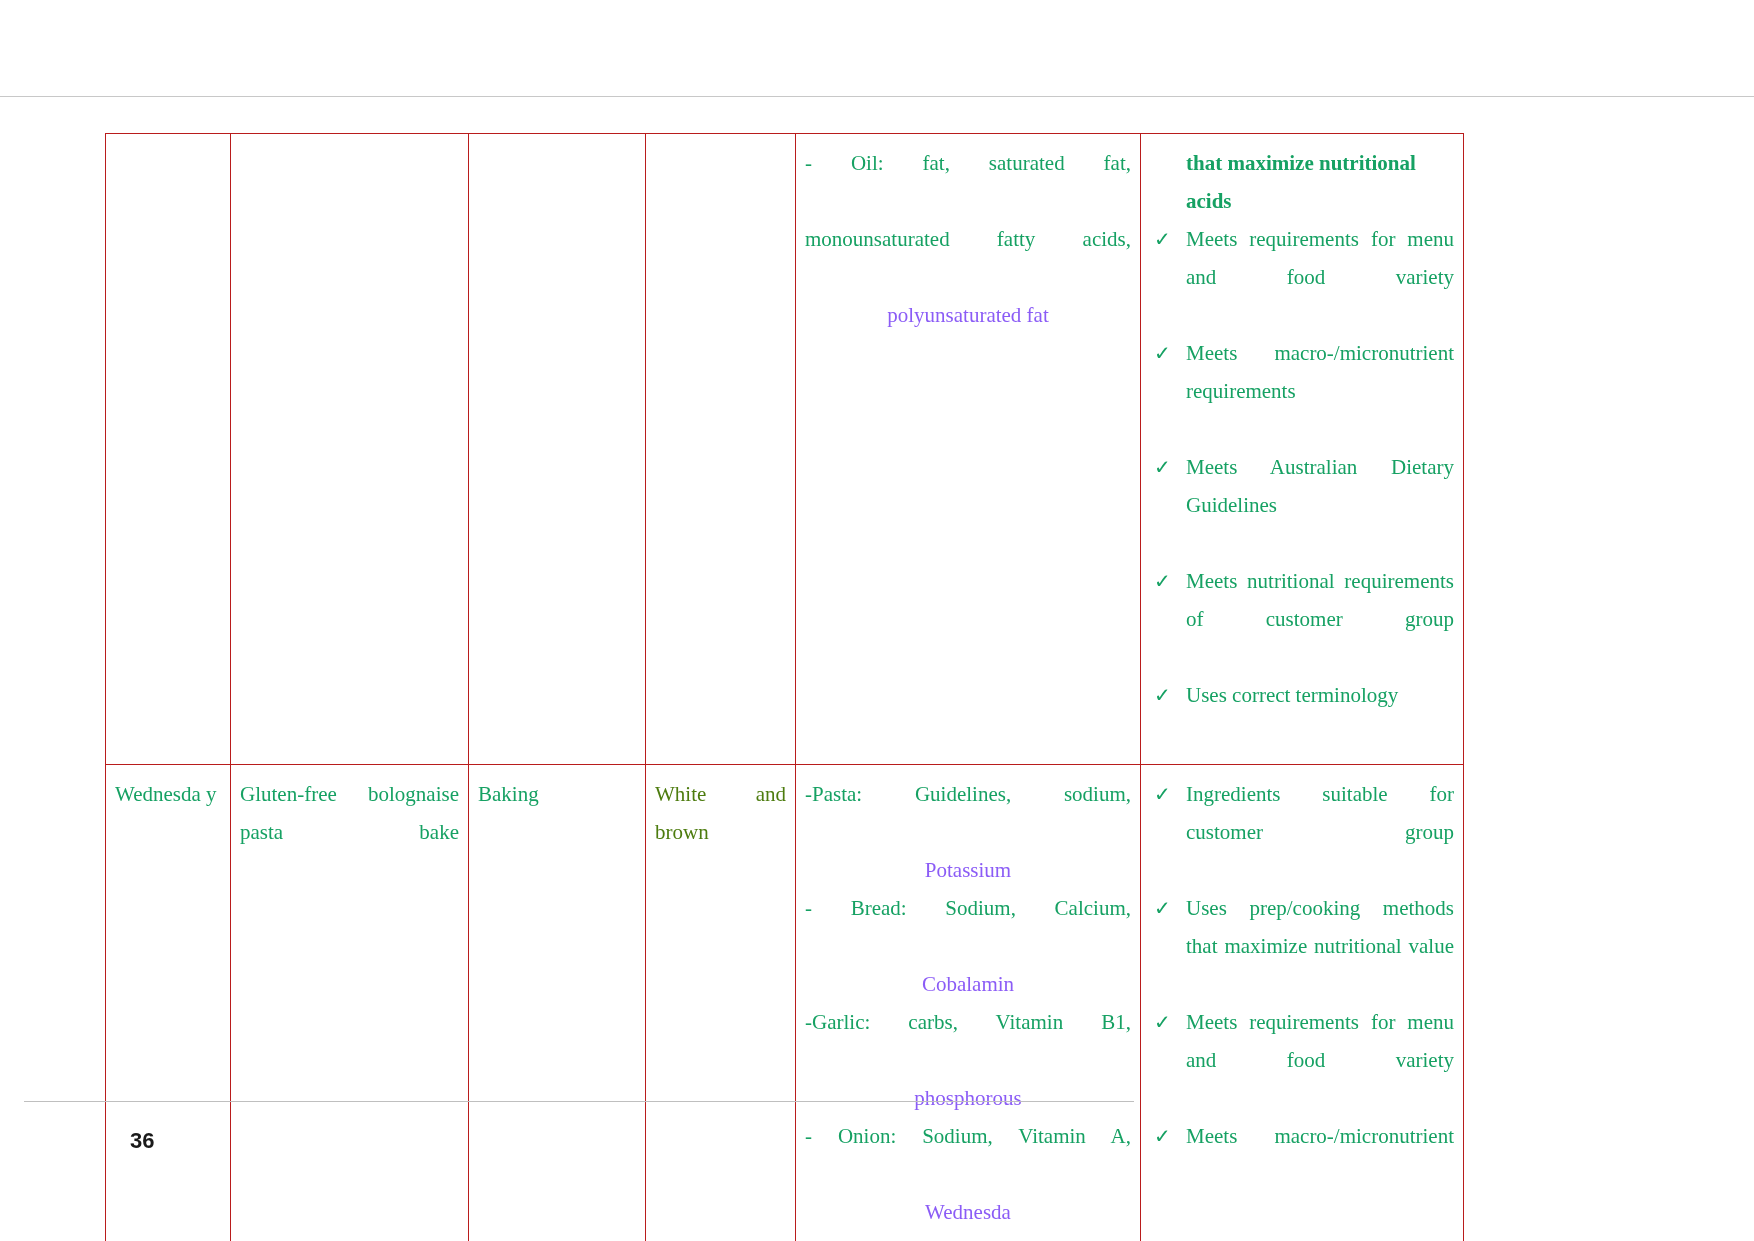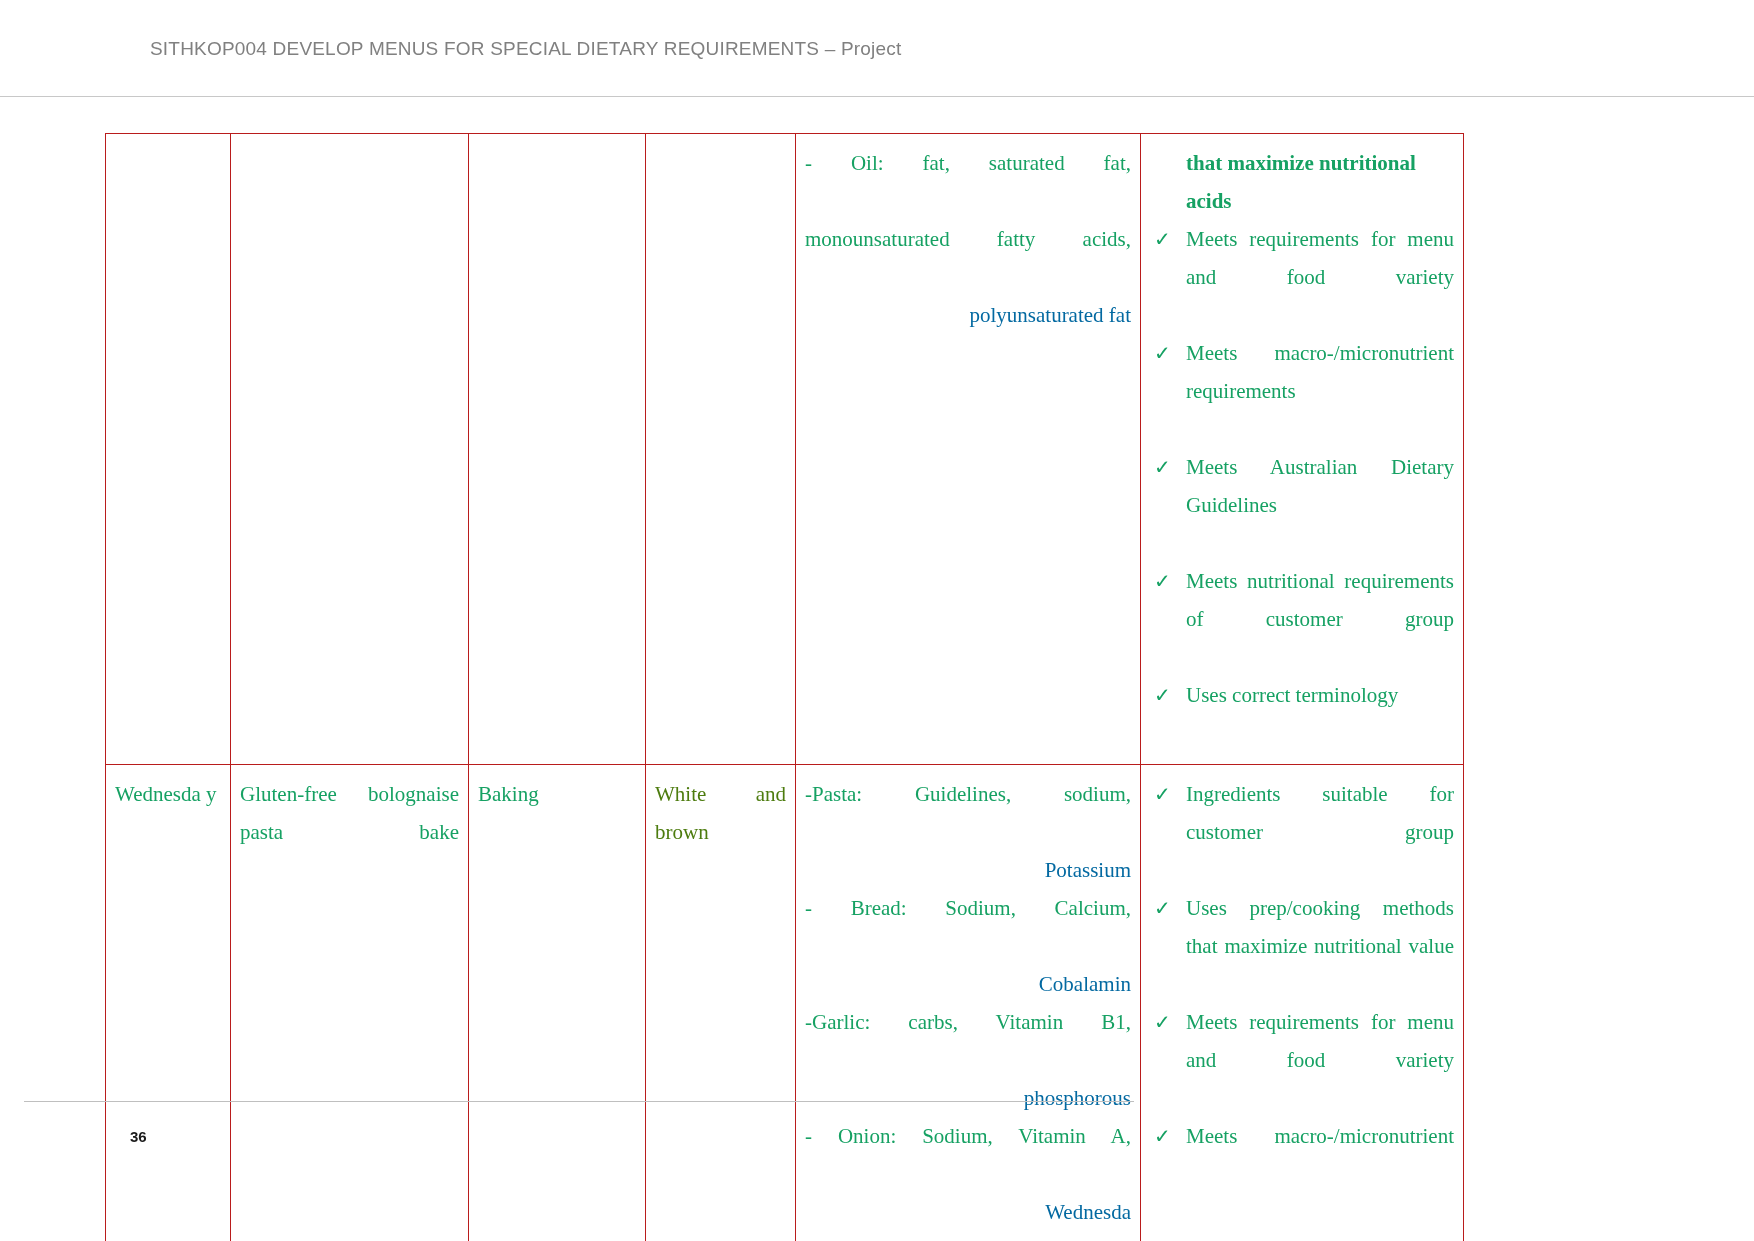--- a/index.html
+++ b/index.html
@@ -113,22 +113,22 @@
     text-align: justify;
     text-justify: inter-word;
     color: #16a163;
   }
   .nutri-line::after {
     content: "";
     display: inline-block;
     width: 100%;
   }
   .nutri-tail {
-    text-align: right;
-    color: #0369a1;
+    text-align: center;
+    color: #8b5cf6;
   }
 
   .bread-line {
     text-align: justify;
     text-justify: inter-word;
     color: #4d7c0f;
   }
   .bread-line::after {
     content: "";
     display: inline-block;
@@ -155,30 +155,29 @@
     top: 1101px;
     width: 1110px;
     height: 1px;
     background: #bfbfbf;
   }
   .page-number {
     position: absolute;
     left: 130px;
     top: 1128px;
     font-family: "Liberation Sans", sans-serif;
-    font-size: 15px;
+    font-size: 22px;
     font-weight: bold;
     color: #1a1a1a;
   }
 </style>
 </head>
 <body>
 
 <div class="page-header">
-  <div class="header-text">SITHKOP004 DEVELOP MENUS FOR SPECIAL DIETARY REQUIREMENTS – Project</div>
   <div class="header-rule"></div>
 </div>
 
 <table class="doc-table">
   <colgroup>
     <col class="col-day">
     <col class="col-dish">
     <col class="col-method">
     <col class="col-bread">
     <col class="col-nutri">

